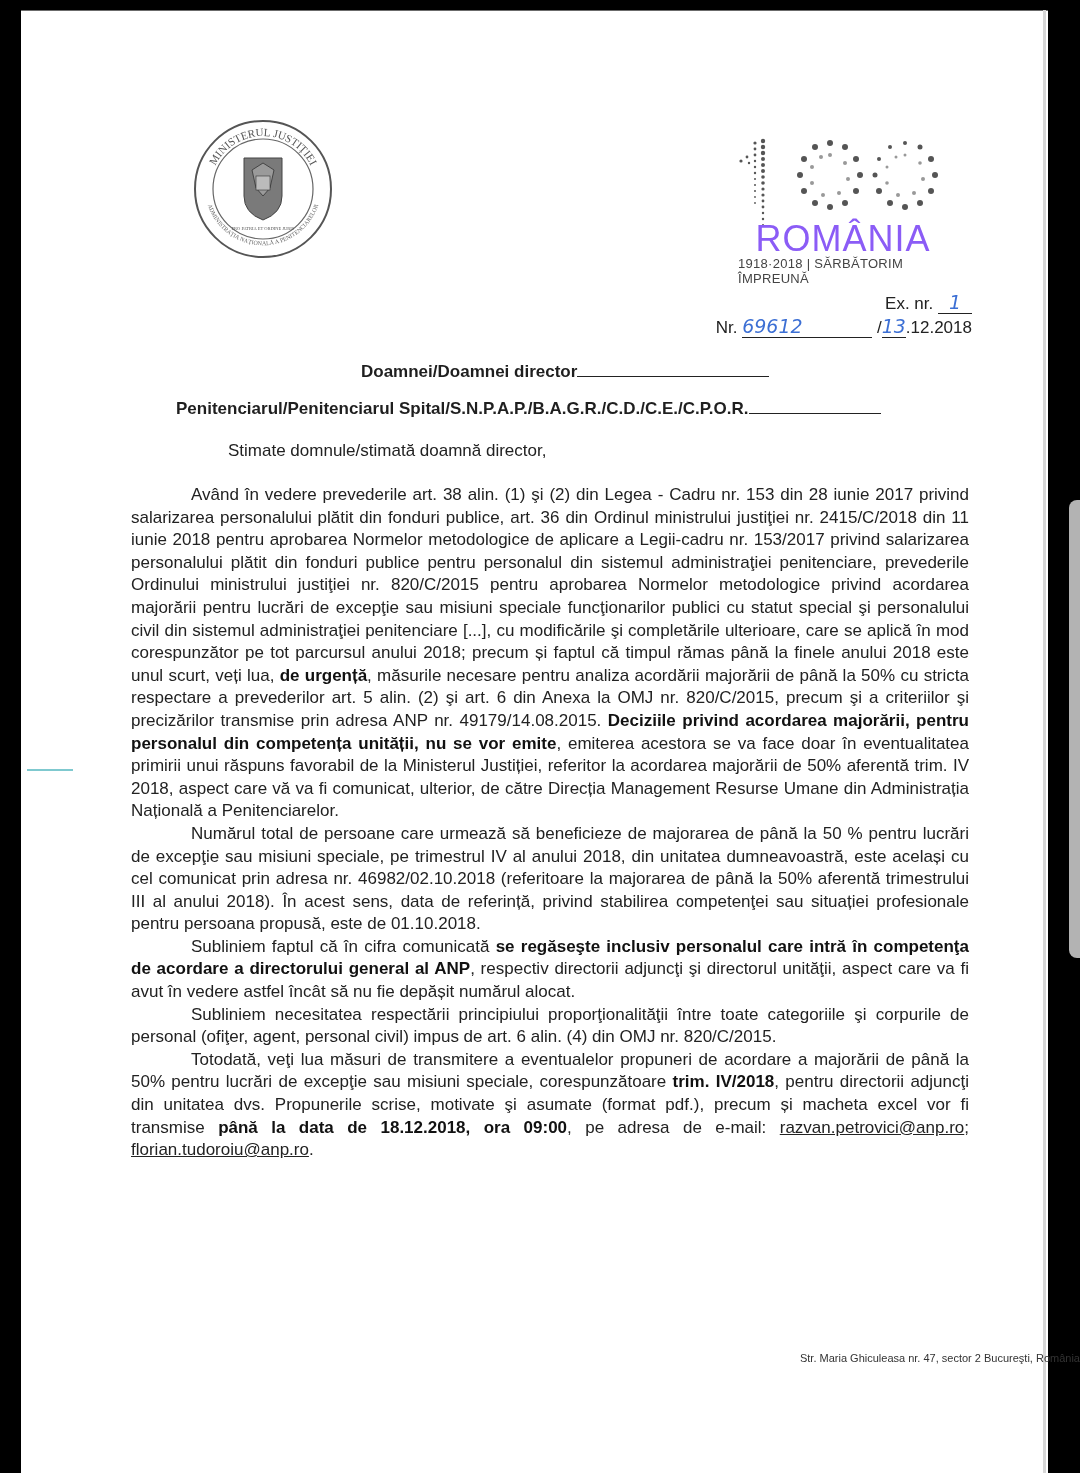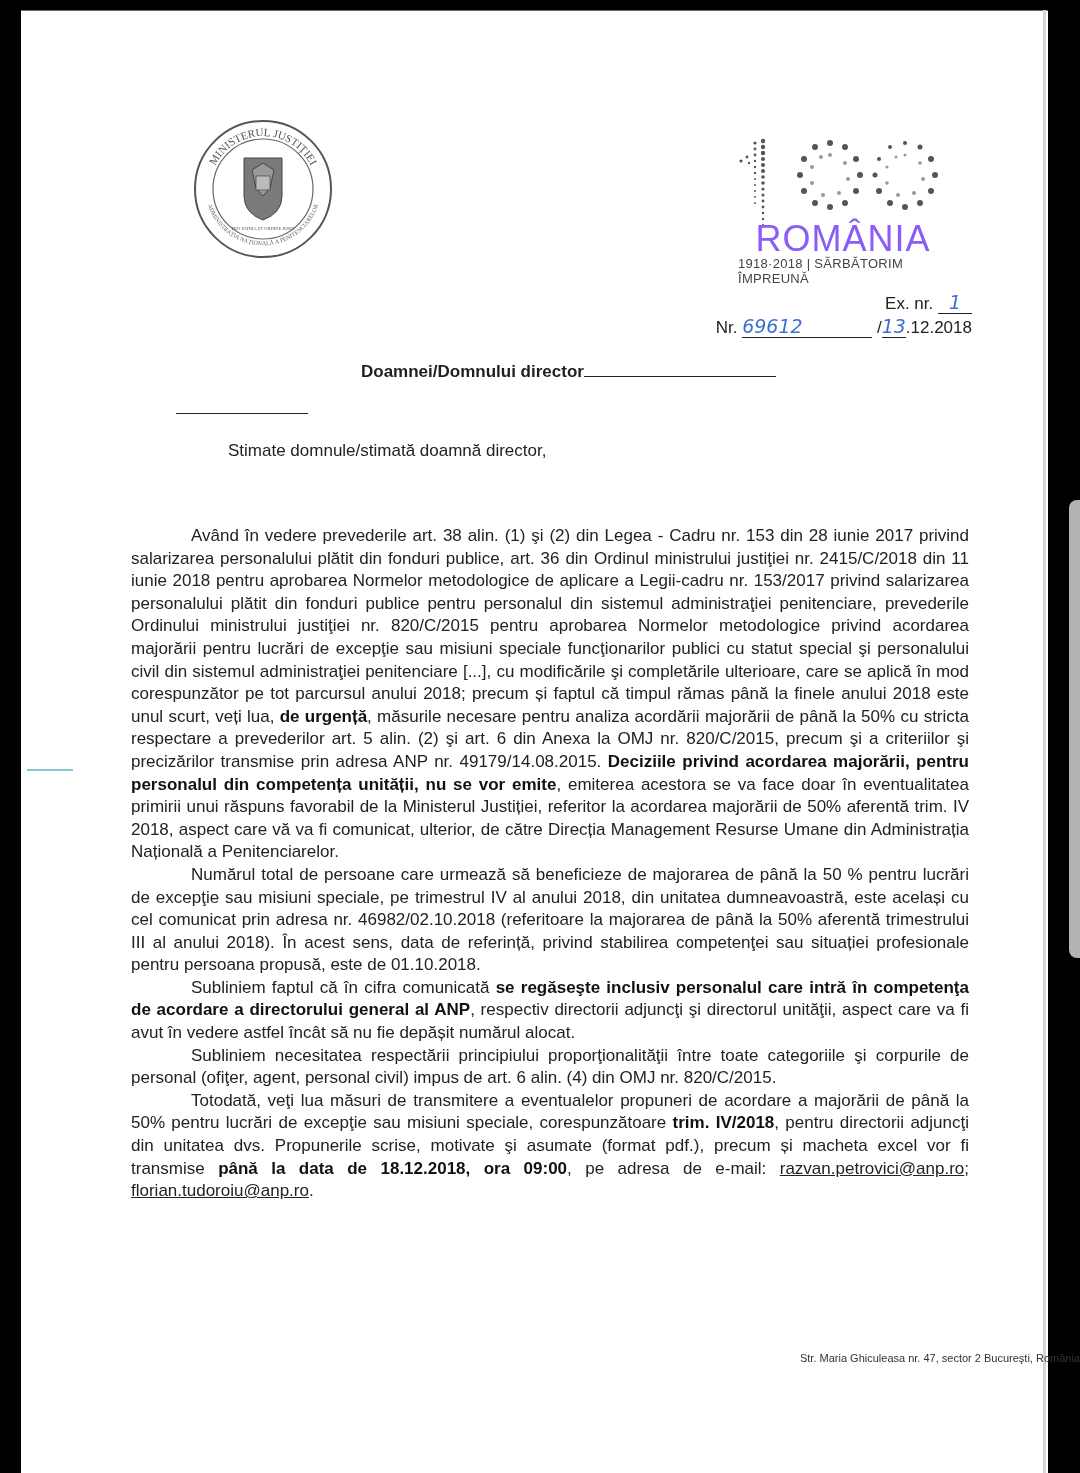--- a/index.html
+++ b/index.html
@@ -15,21 +15,21 @@
   .logo-word { position:absolute; left:738px; top:218px; width:210px; text-align:center; font-size:36px;
                letter-spacing:1px; color:#8b5cf6; font-weight:normal; }
   .logo-tag { position:absolute; left:738px; top:256px; width:210px; text-align:left; font-size:13px;
               color:#444; letter-spacing:0.3px; }
   .regnum { position:absolute; right:108px; top:291px; font-size:17px; color:#222; text-align:right; line-height:22px; }
   .hand { font-family:"DejaVu Sans", sans-serif; font-style:italic; color:#3c6fd4; font-size:19px; }
   .uline { display:inline-block; border-bottom:1.5px solid #222; }
   .addressee { position:absolute; left:0; width:1080px; font-weight:bold; font-size:17px; color:#1f1f1f; }
   .greeting { position:absolute; left:192px; top:441px; font-size:17px; color:#222;margin-left:36px; }
   .body-text { position:absolute; left:131px; top:484px; width:838px; font-size:17px; line-height:22.6px;
-               color:#222; text-align:justify;margin-top:41px; }
+               color:#222; text-align:justify; }
   .body-text p { margin:0; text-indent:60px; }
   .body-text b { font-weight:bold; color:#111; }
   .body-text a { color:#222; text-decoration:underline; }
   .footer { position:absolute; left:0; top:1350px; width:1080px; text-align:right; font-size:11px; color:#333;
             line-height:16px; }
   .scan-mark { position:absolute; left:27px; top:769px; width:46px; height:2px; background:#7fc9cf; }
 </style>
 </head>
 <body>
 
@@ -143,24 +143,24 @@
     <span class="uline hand" style="min-width:34px;text-align:center;">1</span>
   </div>
   <div>
     <span>Nr.</span>
     <span class="uline hand" style="min-width:130px;text-align:left;">69612</span>
     <span>/</span><span class="uline hand" style="min-width:24px;">13</span><span>.12.2018</span>
   </div>
 </div>
 
 <div class="addressee" style="top:360px; padding-left:361px;">
-  <span>Doamnei/Domnului director</span><span class="uline" style="width:192px;height:16px;vertical-align:baseline;"></span>
+  <span>Doamnei/Doamnei director</span><span class="uline" style="width:192px;height:16px;vertical-align:baseline;"></span>
 </div>
 <div class="addressee" style="top:397px; padding-left:176px;">
-  <span class="uline" style="width:132px;height:16px;"></span>
+  <span>Penitenciarul/Penitenciarul Spital/S.N.P.A.P./B.A.G.R./C.D./C.E./C.P.O.R.</span><span class="uline" style="width:132px;height:16px;"></span>
 </div>
 
 <div class="greeting">Stimate domnule/stimată doamnă director,</div>
 
 <div class="body-text">
   <p><span>Având în vedere prevederile art. 38 alin. (1) şi (2) din Legea - Cadru nr. 153 din 28 iunie 2017 privind salarizarea personalului plătit din fonduri publice, art. 36 din Ordinul ministrului justiţiei nr. 2415/C/2018 din 11 iunie 2018 pentru aprobarea Normelor metodologice de aplicare a Legii-cadru nr. 153/2017 privind salarizarea personalului plătit din fonduri publice pentru personalul din sistemul administraţiei penitenciare, prevederile Ordinului ministrului justiţiei nr. 820/C/2015 pentru aprobarea Normelor metodologice privind acordarea majorării pentru lucrări de excepţie sau misiuni speciale funcţionarilor publici cu statut special şi personalului civil din sistemul administraţiei penitenciare [...], cu modificările şi completările ulterioare, care se aplică în mod corespunzător pe tot parcursul anului 2018; precum și faptul că timpul rămas până la finele anului 2018 este unul scurt, veți lua, </span><b>de urgență</b><span>, măsurile necesare pentru analiza acordării majorării de până la 50% cu stricta respectare a prevederilor art. 5 alin. (2) şi art. 6 din Anexa la OMJ nr. 820/C/2015, precum şi a criteriilor şi precizărilor transmise prin adresa ANP nr. 49179/14.08.2015. </span><b>Deciziile privind acordarea majorării, pentru personalul din competența unității, nu se vor emite</b><span>, emiterea acestora se va face doar în eventualitatea primirii unui răspuns favorabil de la Ministerul Justiției, referitor la acordarea majorării de 50% aferentă trim. IV 2018, aspect care vă va fi comunicat, ulterior, de către Direcția Management Resurse Umane din Administrația Națională a Penitenciarelor.</span></p>
   <p>Numărul total de persoane care urmează să beneficieze de majorarea de până la 50 % pentru lucrări de excepţie sau misiuni speciale, pe trimestrul IV al anului 2018, din unitatea dumneavoastră, este același cu cel comunicat prin adresa nr. 46982/02.10.2018 (referitoare la majorarea de până la 50% aferentă trimestrului III al anului 2018). În acest sens, data de referință, privind stabilirea competenţei sau situației profesionale pentru persoana propusă, este de 01.10.2018.</p>
   <p><span>Subliniem faptul că în cifra comunicată </span><b>se regăseşte inclusiv personalul care intră în competenţa de acordare a directorului general al ANP</b><span>, respectiv directorii adjuncţi şi directorul unităţii, aspect care va fi avut în vedere astfel încât să nu fie depășit numărul alocat.</span></p>
   <p>Subliniem necesitatea respectării principiului proporţionalităţii între toate categoriile şi corpurile de personal (ofiţer, agent, personal civil) impus de art. 6 alin. (4) din OMJ nr. 820/C/2015.</p>
   <p><span>Totodată, veţi lua măsuri de transmitere a eventualelor propuneri de acordare a majorării de până la 50% pentru lucrări de excepţie sau misiuni speciale, corespunzătoare </span><b>trim. IV/2018</b><span>, pentru directorii adjuncţi din unitatea dvs.  Propunerile scrise, motivate şi asumate (format pdf.), precum și macheta excel vor fi transmise </span><b>până la data de 18.12.2018, ora 09:00</b><span>, pe adresa de e-mail: </span><a>razvan.petrovici@anp.ro</a><span>; </span><a>florian.tudoroiu@anp.ro</a><span>.</span></p>

